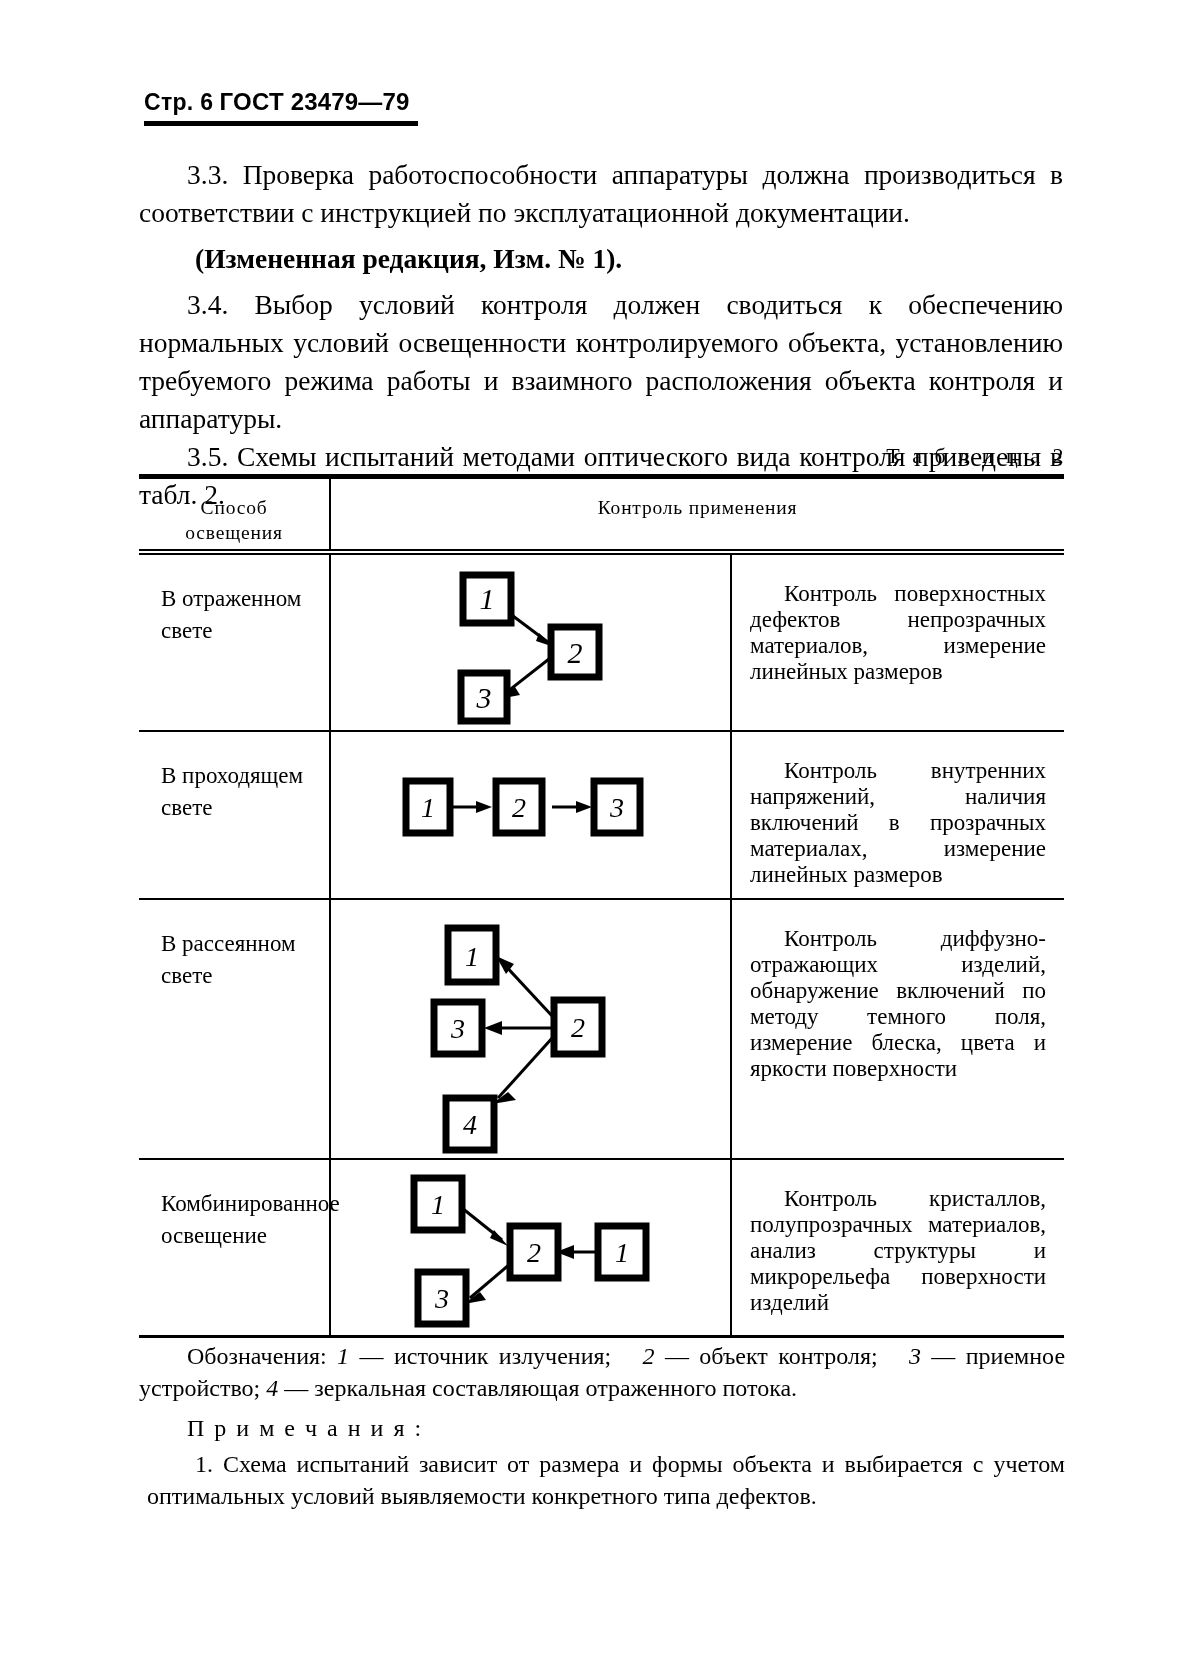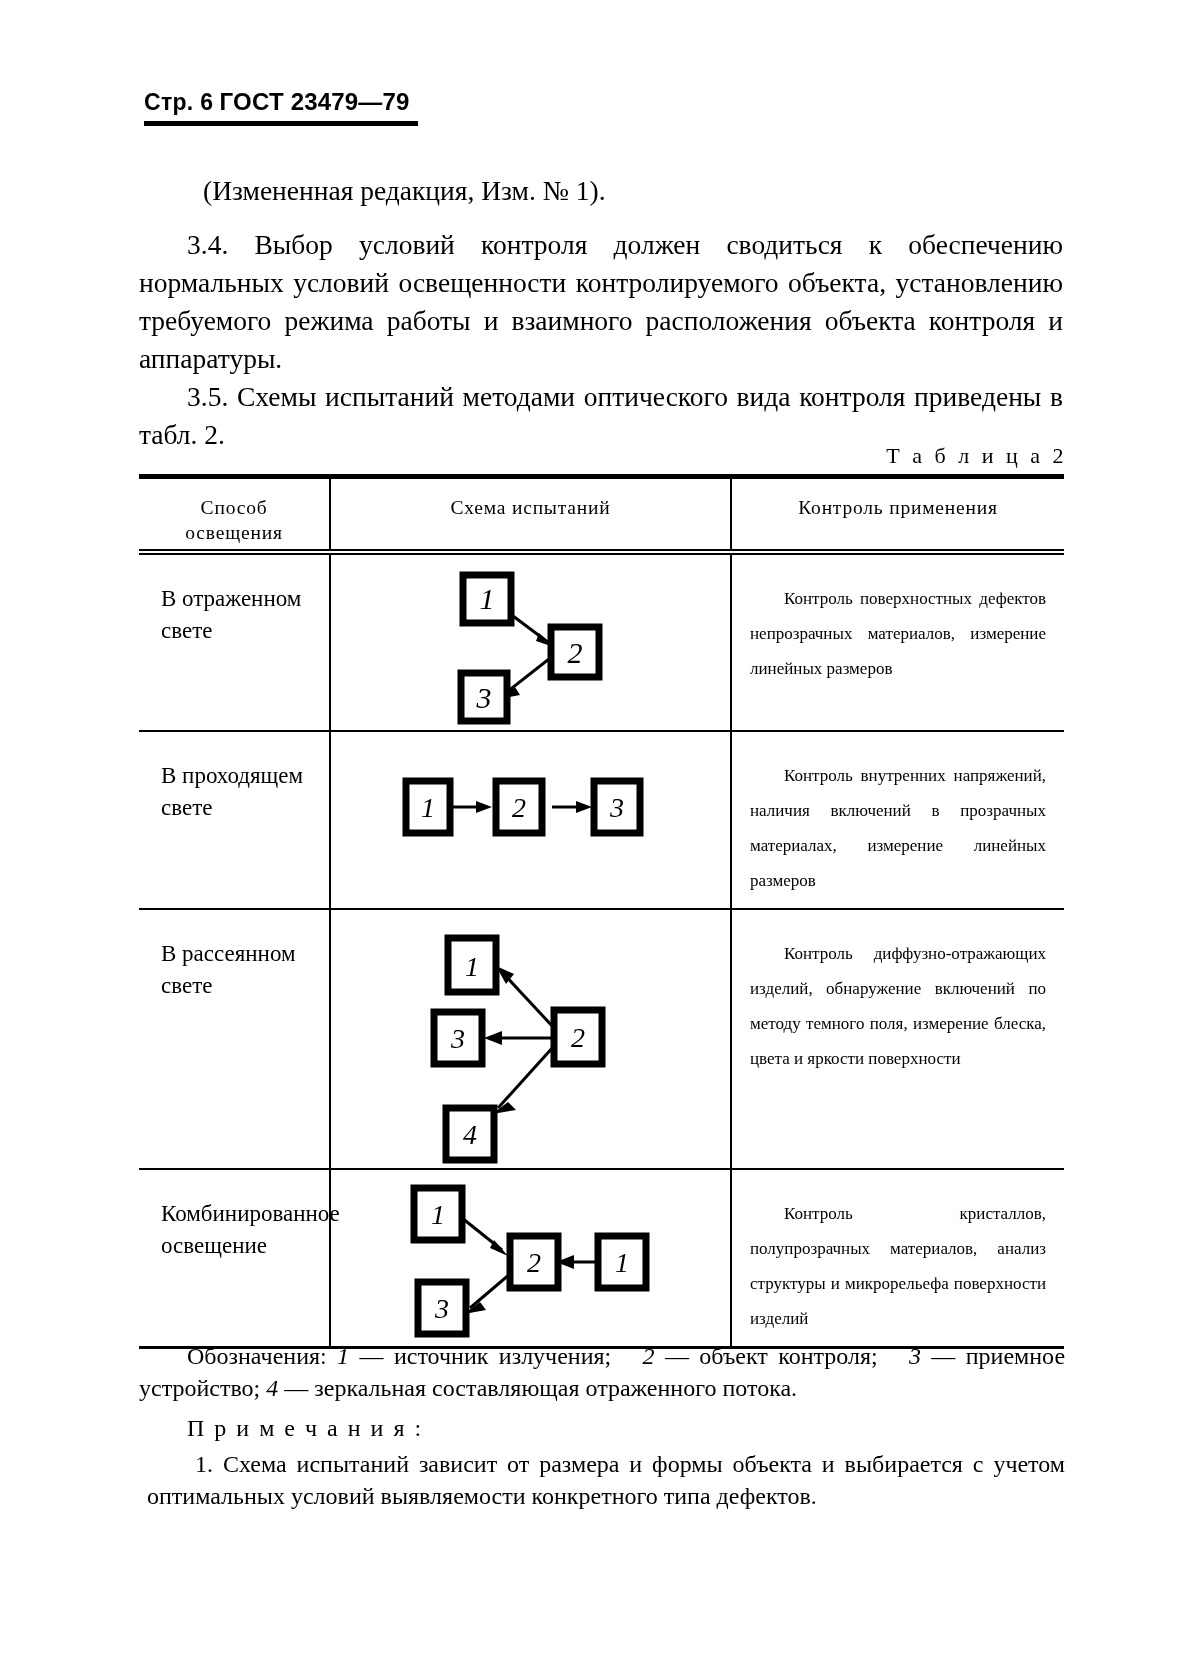--- a/index.html
+++ b/index.html
@@ -64,23 +64,23 @@
     font-size: 27.5px;
     line-height: 38px;
     text-align: justify;
     text-justify: inter-word;
   }
   .para {
     margin: 0 0 0 0;
     text-indent: 48px;
   }
   .para-bold {
-    font-weight: normal;
-    text-indent: 48px;
-    margin: 16px;
+    font-weight: bold;
+    text-indent: 48px;
+    margin: 8px;
   }
 
   
   .table-caption {
     position: absolute;
     right: 128px;
     top: 443px;
     font-size: 22px;
     letter-spacing: 3.5px;
     white-space: nowrap;
@@ -144,22 +144,22 @@
 
   
   .tbody-row .c1 {
     padding: 28px 8px 10px 22px;
     font-size: 23px;
     line-height: 32px;
     text-align: left;
   }
   .tbody-row .c3 {
     padding: 26px 18px 10px 18px;
-    font-size: 17px;
-    line-height: 35px;
+    font-size: 23px;
+    line-height: 26px;
     text-align: justify;
     text-justify: inter-word;
     text-indent: 34px;
   }
   .tbody-row .c2 {
     padding: 0;
   }
 
   .diagram-wrap {
     position: relative;
@@ -202,37 +202,37 @@
 
   <div class="header">
     <div class="header-line">
       <span class="page-word">Стр. 6</span>
       <span class="std">ГОСТ 23479—79</span>
     </div>
   </div>
   <div class="header-rule"></div>
 
   <div class="body-text">
+    <p class="para">3.3. Проверка работоспособности аппаратуры должна производиться в соответствии с инструкцией по эксплуатационной документации.</p>
     <p class="para-bold">(Измененная редакция, Изм. № 1).</p>
     <p class="para">3.4. Выбор условий контроля должен сводиться к обеспечению нормальных условий освещенности контролируемого объекта, установлению требуемого режима работы и взаимного расположения объекта контроля и аппаратуры.</p>
     <p class="para">3.5. Схемы испытаний методами оптического вида контроля приведены в табл. 2.</p>
   </div>
 
   <div class="table-caption">Т а б л и ц а   2</div>
 
   <div class="tbl">
 
     <div class="rule-heavy"></div>
 
     <div class="trow thead">
       <div class="c1">
         <div>Способ</div>
         <div>освещения</div>
       </div>
-      <div class="c2">Схема испытаний</div>
       <div class="c3">Контроль применения</div>
     </div>
 
     <div class="rule-double"></div>
 
     <div class="trow tbody-row">
       <div class="c1">В отраженном свете</div>
       <div class="c2">
         <div class="diagram-wrap">
           <svg width="280" height="175" viewBox="0 0 280 175" aria-hidden="true">

